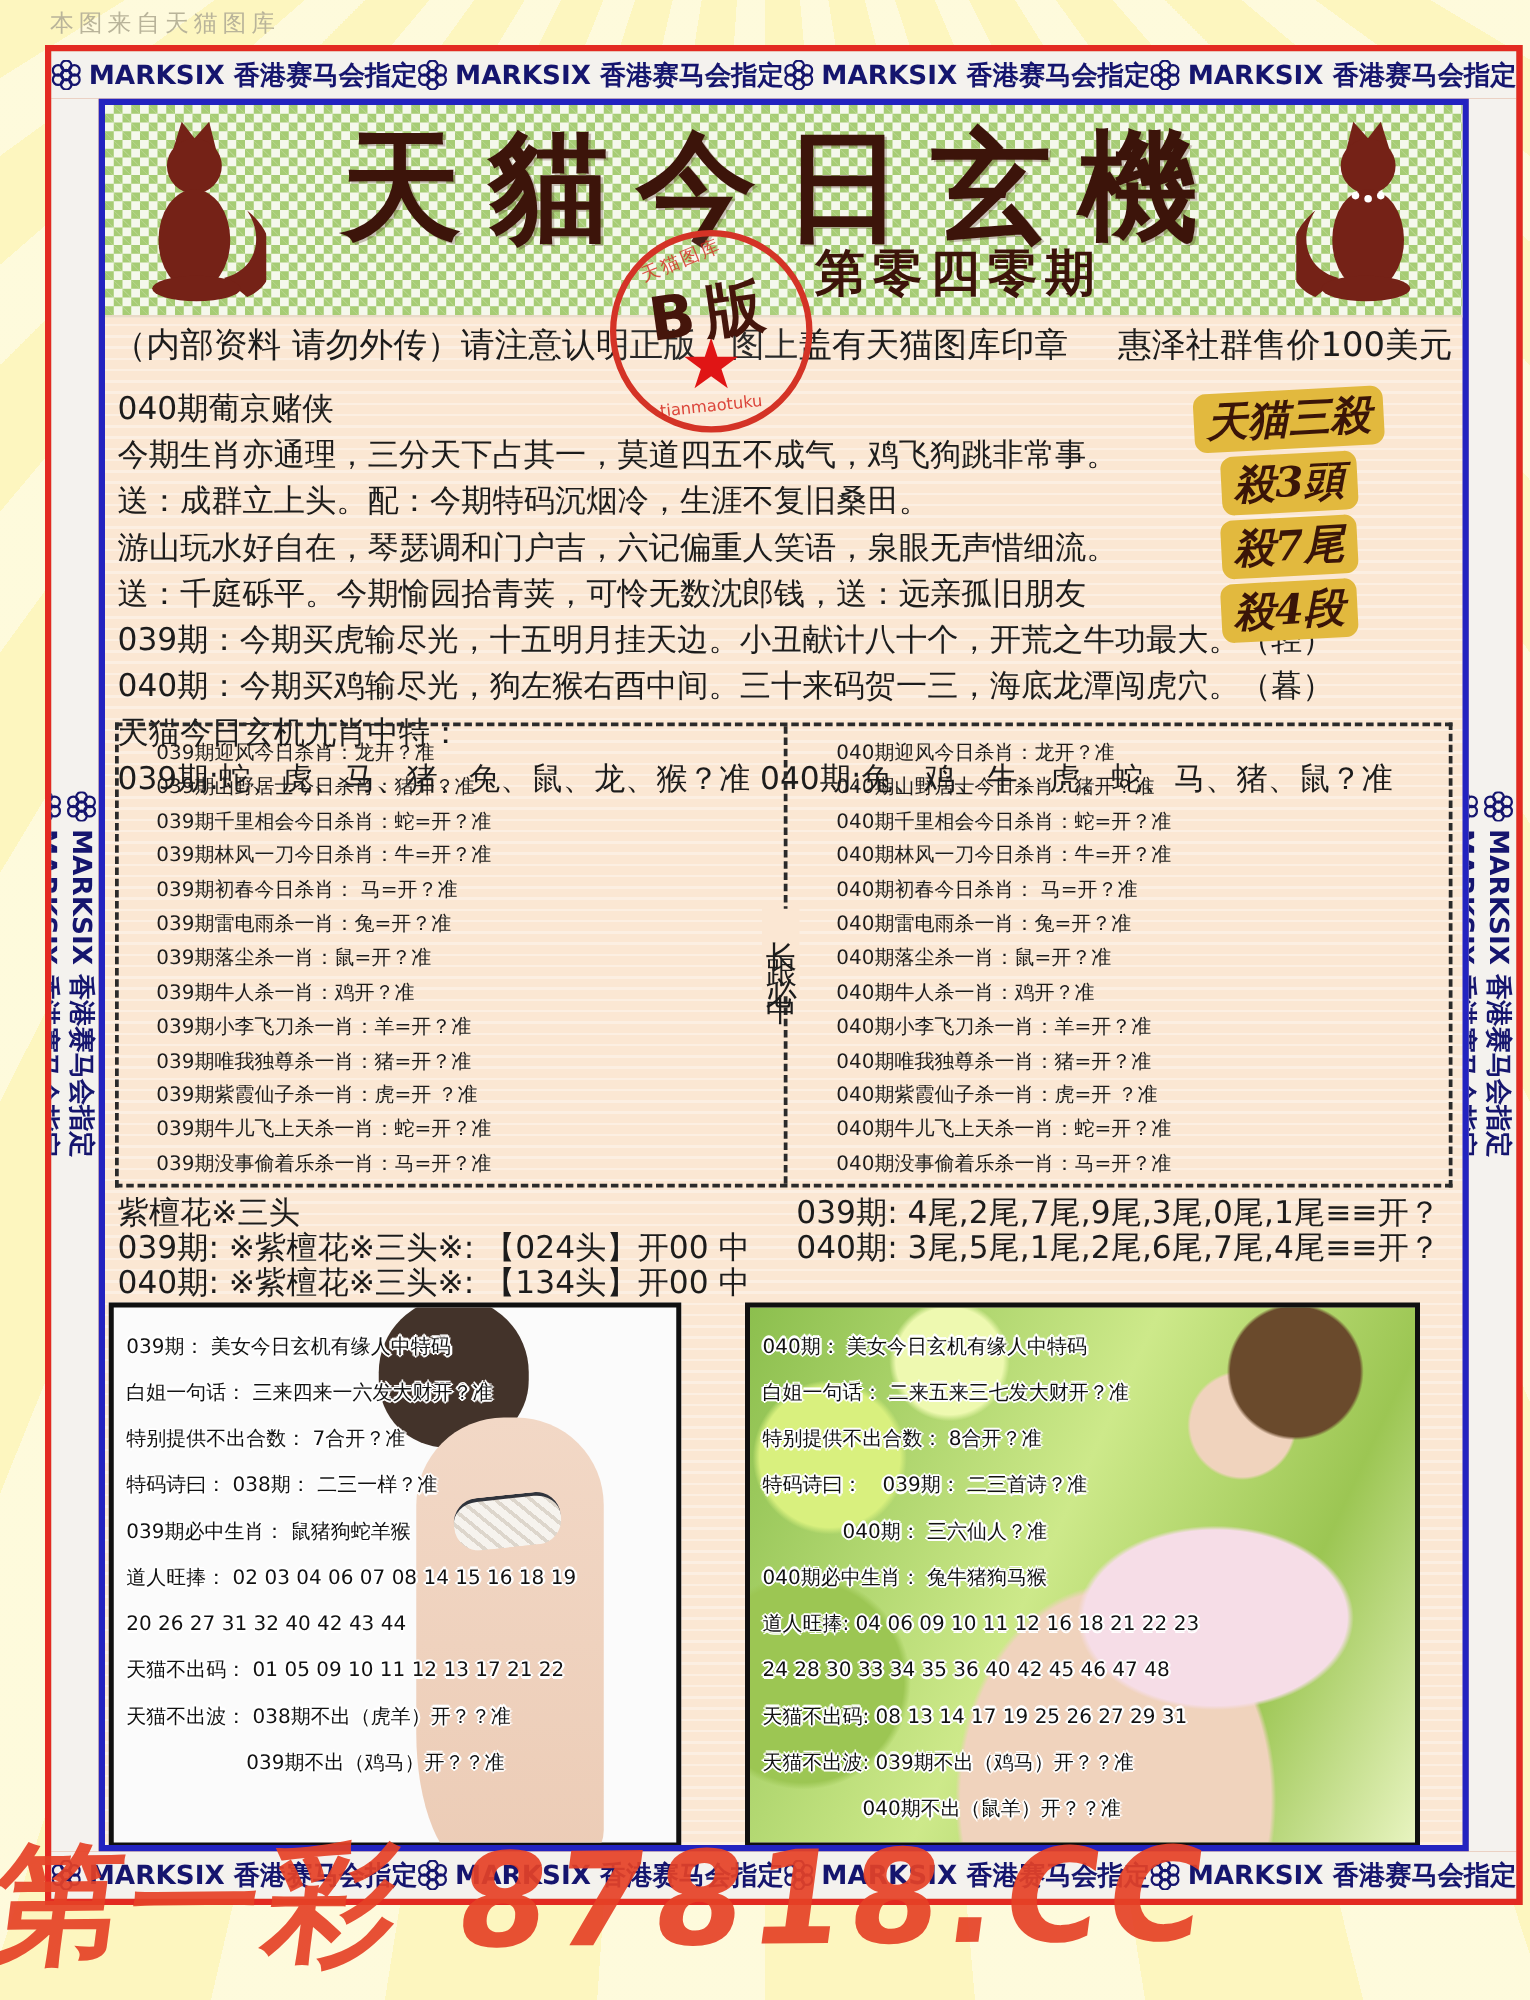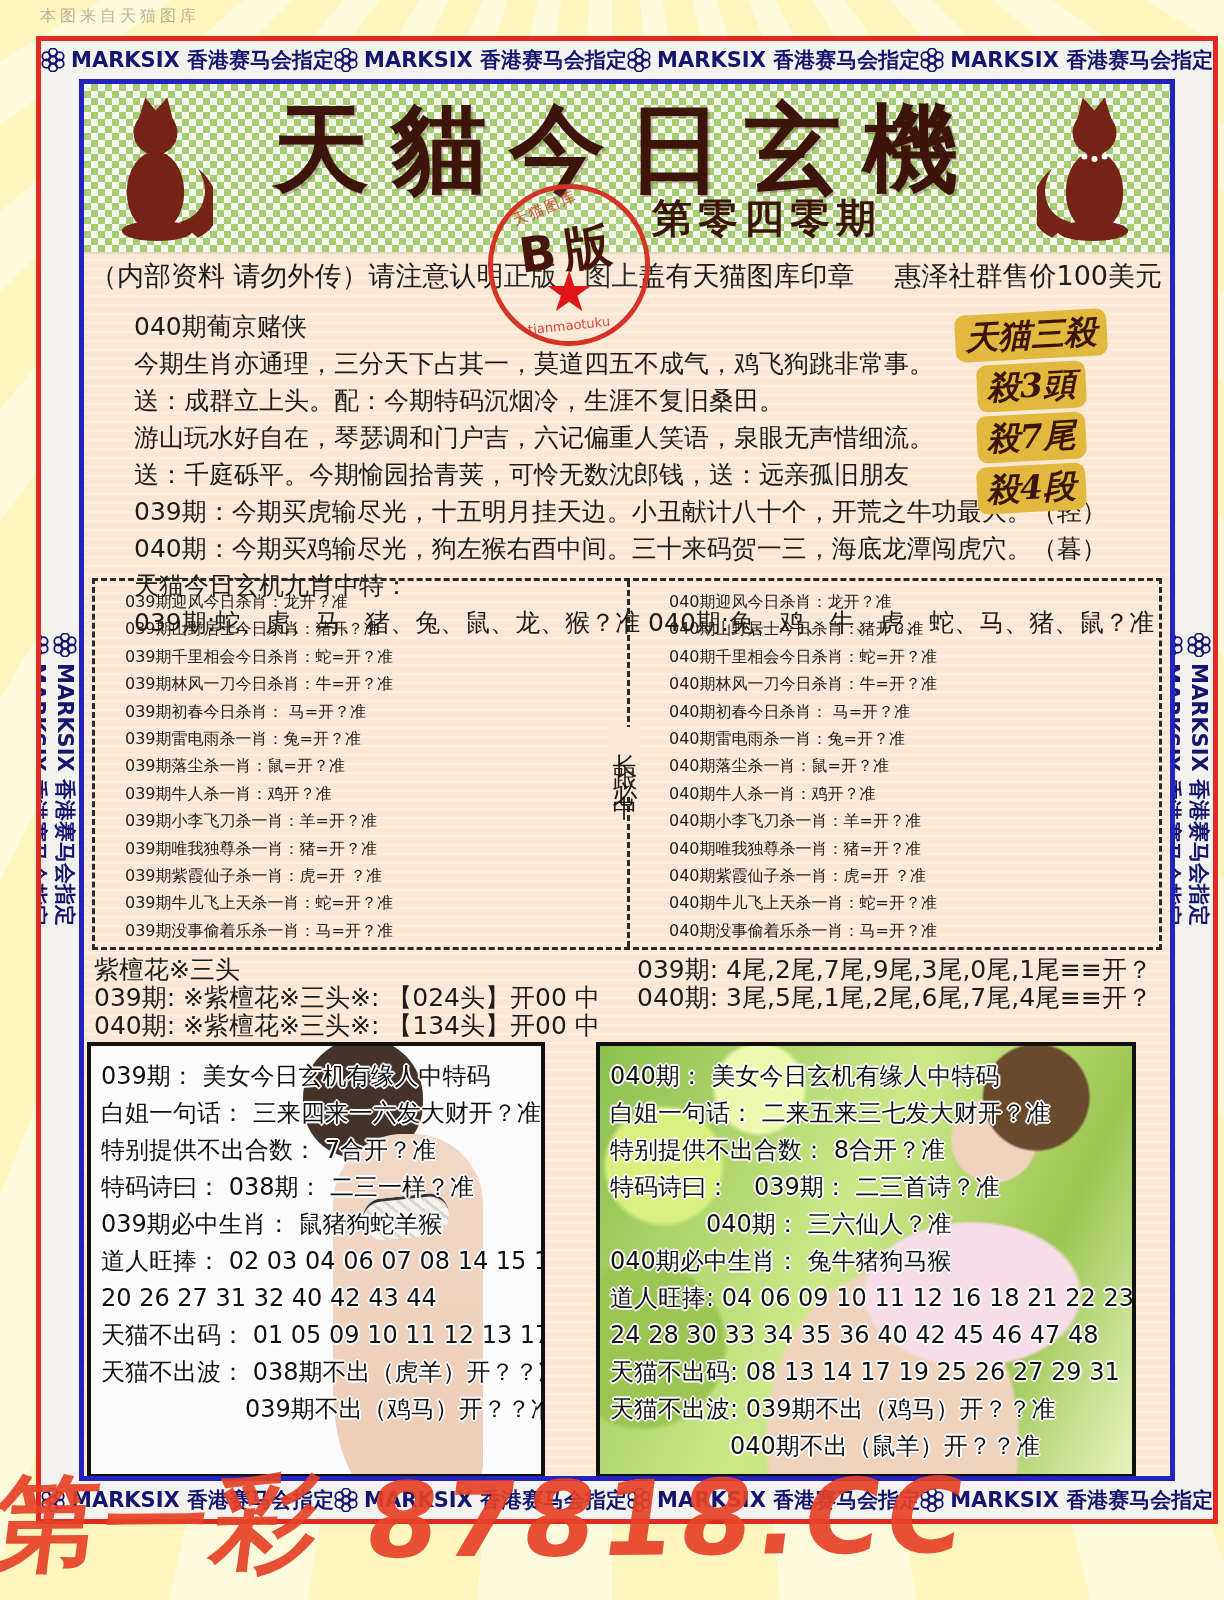--- a/index.html
+++ b/index.html
@@ -6,21 +6,21 @@
   html,body { width:1224px; height:1600px; }
   body {
     position:relative; overflow:hidden;
     font-family:"DejaVu Sans","Liberation Sans",sans-serif;
     background:
       repeating-conic-gradient(from -90deg at 50% -20%, rgba(255,255,255,.45) 0deg 4deg, rgba(255,255,255,0) 4deg 9deg),
       #fdf6bf;
   }
   .wm-top {
     position:absolute; left:40px; top:6px; z-index:2;
-    font-size:16px; color:#b9b49a; letter-spacing:4px;text-align:right;
+    font-size:19px; color:#b9b49a; letter-spacing:4px;text-align:right;
   }
   
   .frame {
     position:absolute; left:36px; top:36px; width:1182px; height:1488px;
     border:5px solid #e32a22; background:#c2410c;
   }
   .band { position:absolute; display:flex; align-items:center; justify-content:space-around; overflow:hidden; background:#f4f2ee; }
   .band-top    { left:0; right:0; top:0; height:38px; }
   .band-bottom { left:0; right:0; bottom:0; height:38px; }
   .band-left   { top:38px; bottom:38px; left:0; width:38px; flex-direction:column; writing-mode:vertical-rl; text-orientation:sideways; }
@@ -74,21 +74,21 @@
   .stamp-chars { position:absolute; top:10px; left:18px; color:rgba(214,40,30,.8); font-size:15px; transform:rotate(-22deg); letter-spacing:2px; }
   .stamp-url { position:absolute; bottom:8px; left:0; right:0; text-align:center; color:rgba(214,40,30,.85); font-size:13px; transform:rotate(-6deg); }
   
   .notice-row {
     position:absolute; left:6px; right:8px; top:172px; height:40px;
     display:flex; justify-content:space-between; align-items:center;
     font-size:27px; font-weight:500;gap:12px;
   }
   
   .main-lines { position:absolute; left:10px; top:224px; width:860px; }
-  .main-lines > div { height:37px; line-height:37px; font-size:25px; white-space:nowrap;margin-left:40px; }
+  .main-lines > div { height:37px; line-height:37px; font-size:25px; white-space:nowrap; }
   
   .san-sha { position:absolute; right:34px; top:226px; width:210px; text-align:center; z-index:2; }
   .san-sha > div {
     display:inline-block; margin:2px 0; padding:1px 10px;
     background:#e2b93e; border-radius:10px;
     font-family:"DejaVu Serif","Liberation Serif",serif;
     font-size:33px; font-weight:bold; font-style:italic; color:#3a1508;
     transform:rotate(-3deg); white-space:nowrap;
   }
   
@@ -124,21 +124,21 @@
       radial-gradient(circle at 12% 28%, #d9f07e 0 10%, rgba(0,0,0,0) 11%),
       radial-gradient(circle at 30% 10%, #eef9b0 0 8%, rgba(0,0,0,0) 9%),
       radial-gradient(circle at 8% 70%, #9cc653 0 14%, rgba(0,0,0,0) 15%),
       linear-gradient(115deg, #8cbf4e 0%, #cde98a 45%, #9cc653 75%, #e8f4c0 100%);
   }
   .fig-hair { position:absolute; right:118px; top:-8px; width:120px; height:120px; border-radius:50% 50% 45% 45%; background:#43332a; }
   .fig-body { position:absolute; right:58px; top:88px; width:150px; height:360px; border-radius:70px 70px 30px 30%; background:linear-gradient(#f2d8c6,#ecccb6); }
   .fig-bra  { position:absolute; right:92px; top:150px; width:86px; height:42px; border-radius:20px; background:repeating-linear-gradient(45deg,#f6f3ee 0 6px,#ddd6cc 6px 9px); border-top:3px solid #30343c; transform:rotate(-6deg); }
   .pbox-text { position:absolute; left:10px; top:12px; right:6px; z-index:3; }
   .pbox-text > div {
-    height:37px; line-height:37px; font-size:24px; font-weight:500; white-space:nowrap;
+    height:37px; line-height:37px; font-size:16px; font-weight:500; white-space:nowrap;
     color:#111;
     text-shadow:-2px 0 #fff, 2px 0 #fff, 0 -2px #fff, 0 2px #fff,
                 -1px -1px #fff, 1px 1px #fff, -1px 1px #fff, 1px -1px #fff;
   }
   
   .wm-bottom {
     position:absolute; left:-6px; top:1452px; z-index:20;
     font-size:104px; font-weight:bold; letter-spacing:6px;
     color:rgba(229,65,38,.92);
     transform:skewX(-8deg) rotate(-0.5deg);

